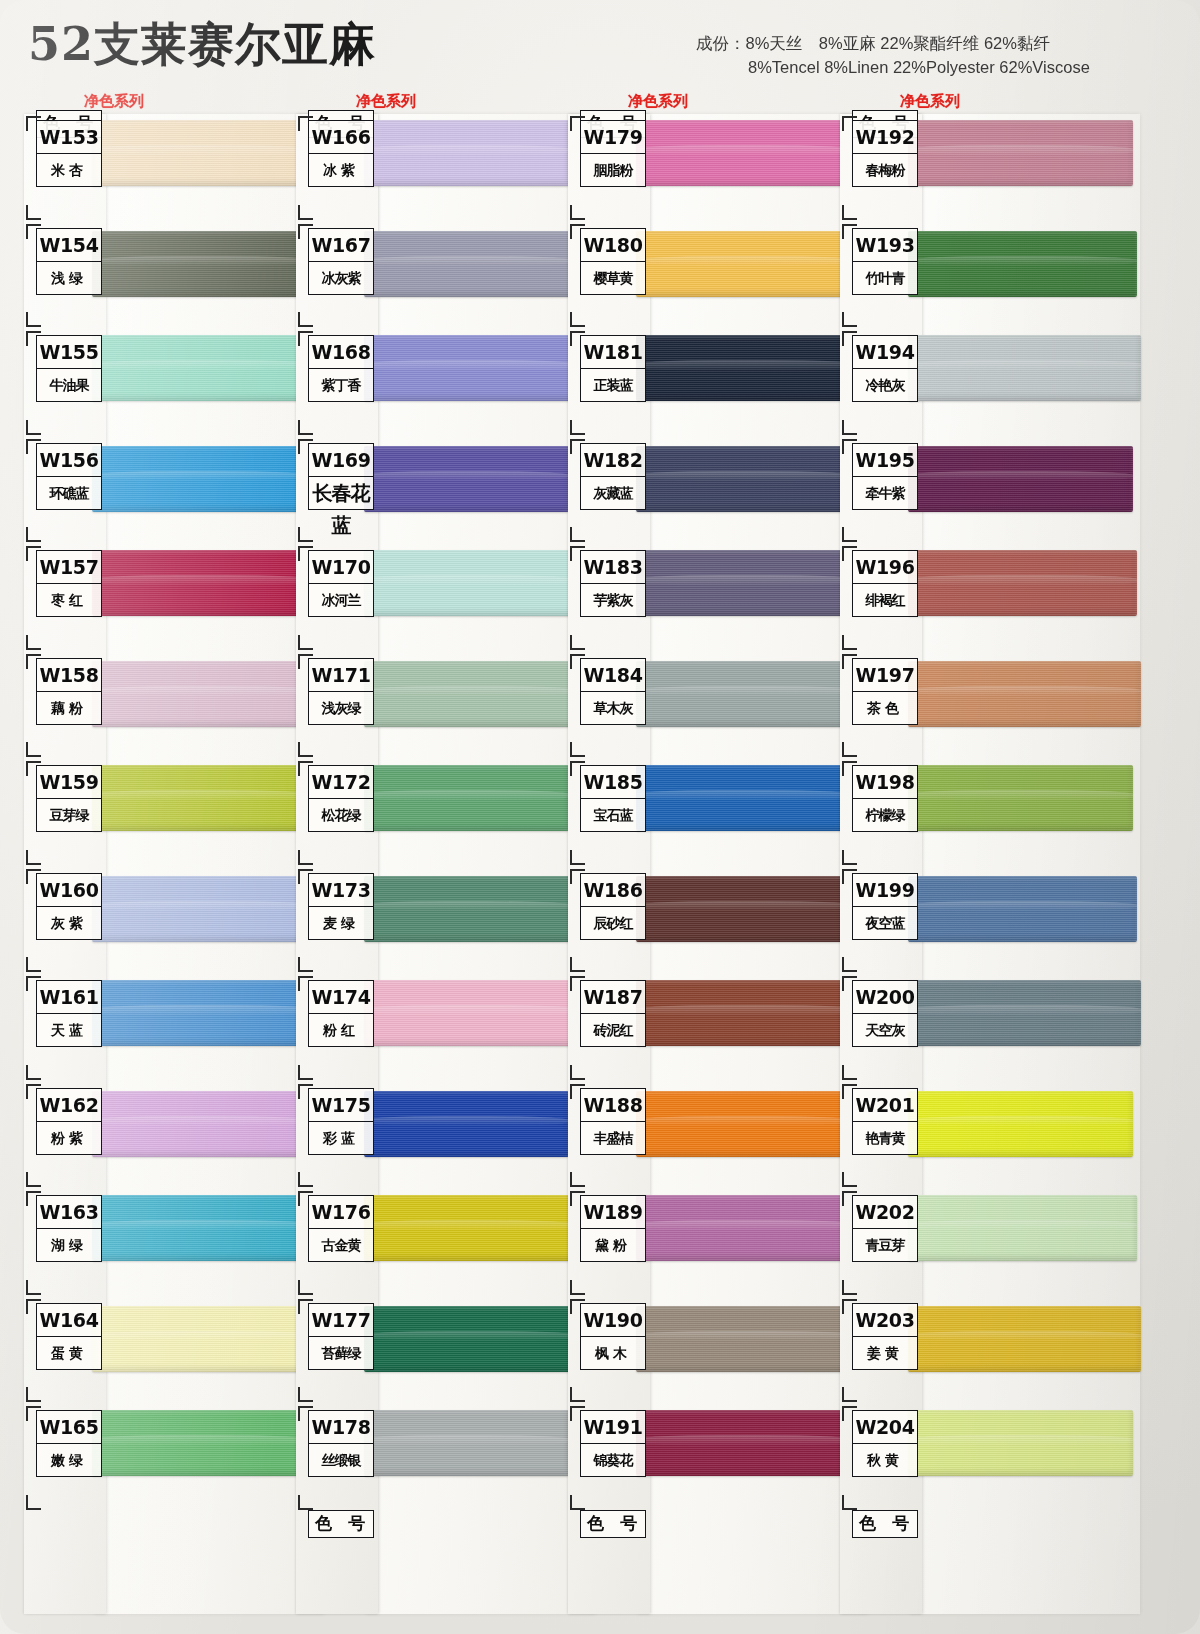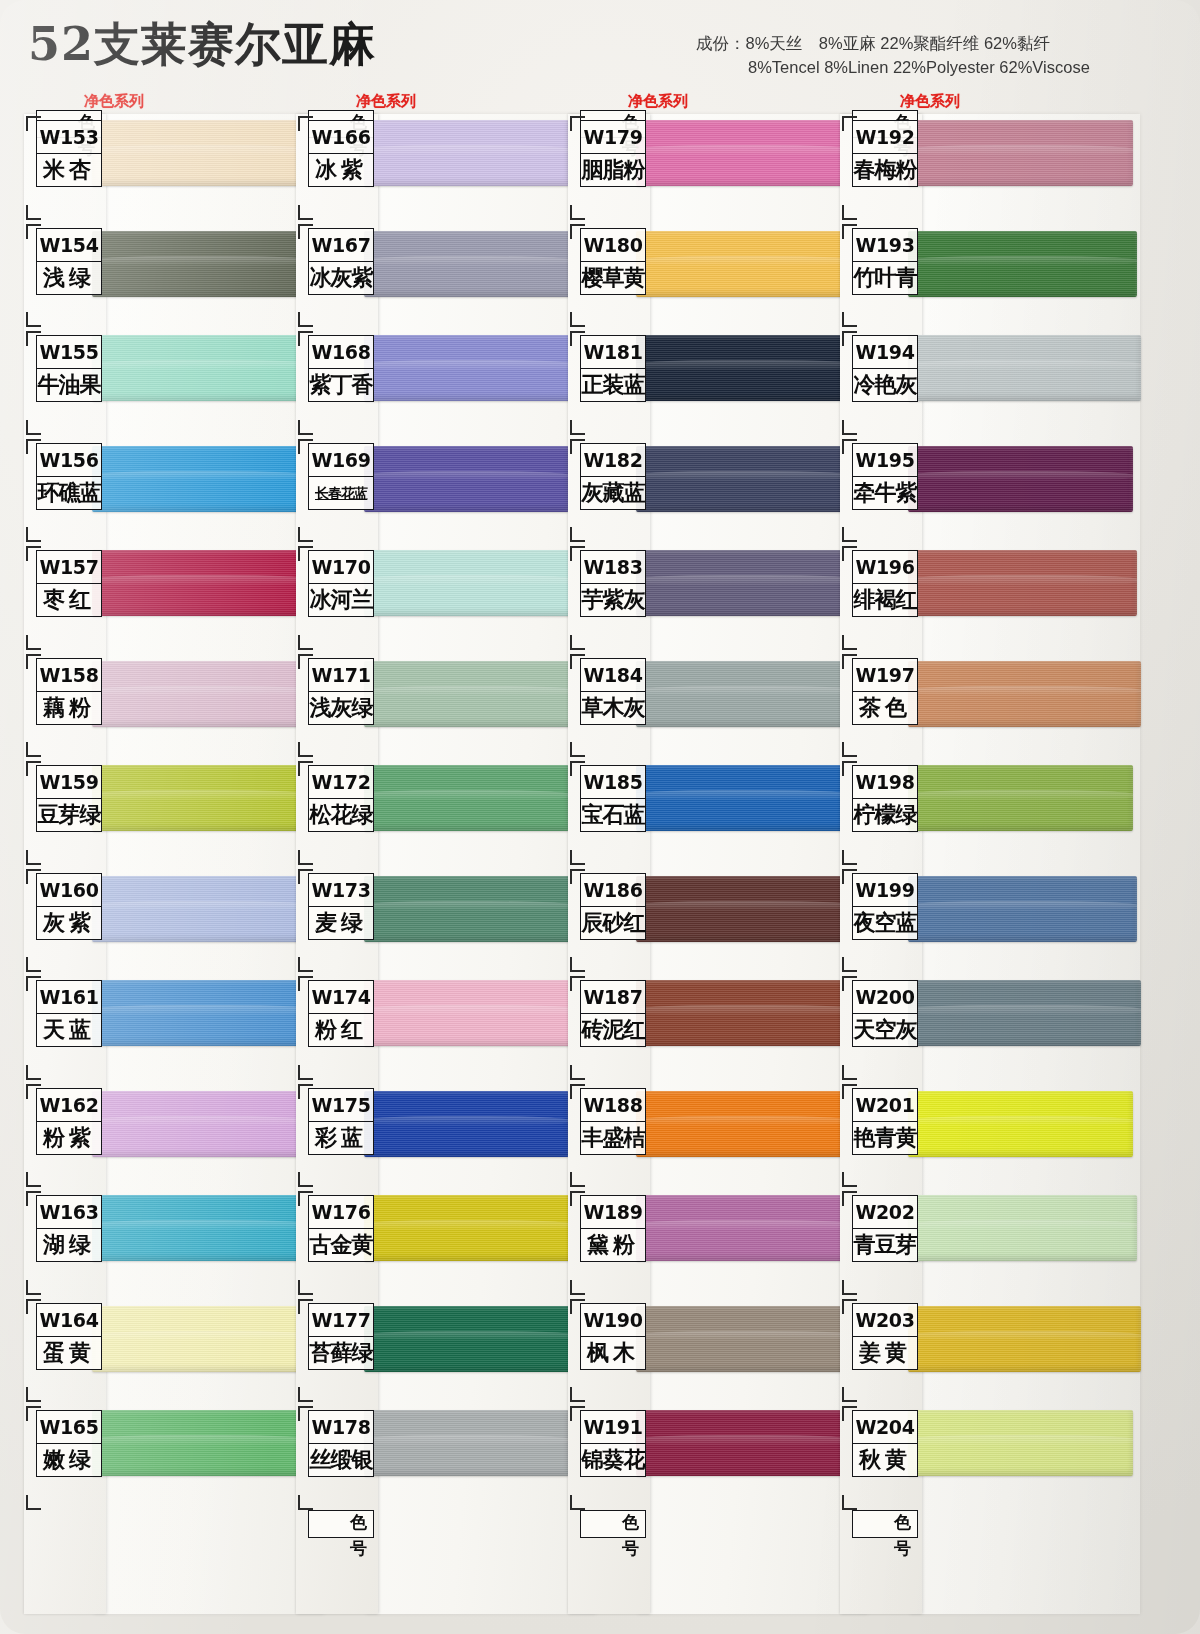--- a/index.html
+++ b/index.html
@@ -82,31 +82,31 @@
     position:absolute;left:12px;top:6px;width:64px;
     border:1.6px solid #15161a;background:rgba(253,252,249,.92);
     z-index:3;
   }
   .lbl div{
     height:32px;line-height:32px;text-align:center;
     font-size:19px;color:#0d0d0d;letter-spacing:0px;
     font-family:"DejaVu Sans","Liberation Sans",sans-serif;
   }
   .lbl .code{font-weight:bold;border-bottom:1.5px solid #15161a;letter-spacing:-.4px;}
-  .lbl .name{font-weight:bold;font-size:22px;letter-spacing:-1px;}
+  .lbl .name{font-weight:bold;font-size:14px;letter-spacing:-1px;}
   .lbl .name.n2{letter-spacing:4px;}
-  .lbl .name.n4{font-size:14px;letter-spacing:-1px;text-decoration:underline;}
+  .lbl .name.n4{font-size:20px;letter-spacing:-1px;}
 
   
   .hdr{
     position:absolute;left:12px;width:64px;height:26px;
     border:1.6px solid #15161a;background:rgba(253,252,249,.92);
-    text-align:right;line-height:26px;font-size:17px;font-weight:bold;
+    text-align:left;line-height:26px;font-size:17px;font-weight:bold;
     letter-spacing:6px;text-indent:6px;color:#0d0d0d;z-index:3;
-    font-family:Liberation Mono, monospace;
+    font-family:Liberation Serif, serif;
   }
   .hdr.top{top:-4px;}
 
   
   .mark{position:absolute;width:13px;height:13px;z-index:4;}
   .mark.tl{border-left:2px solid #2a2a2a;border-top:2px solid #2a2a2a;left:2px;top:2px;}
   .mark.bl{border-left:2px solid #2a2a2a;border-bottom:2px solid #2a2a2a;left:2px;bottom:2px;}
 
   .watermark{
     position:absolute;left:528px;top:745px;

